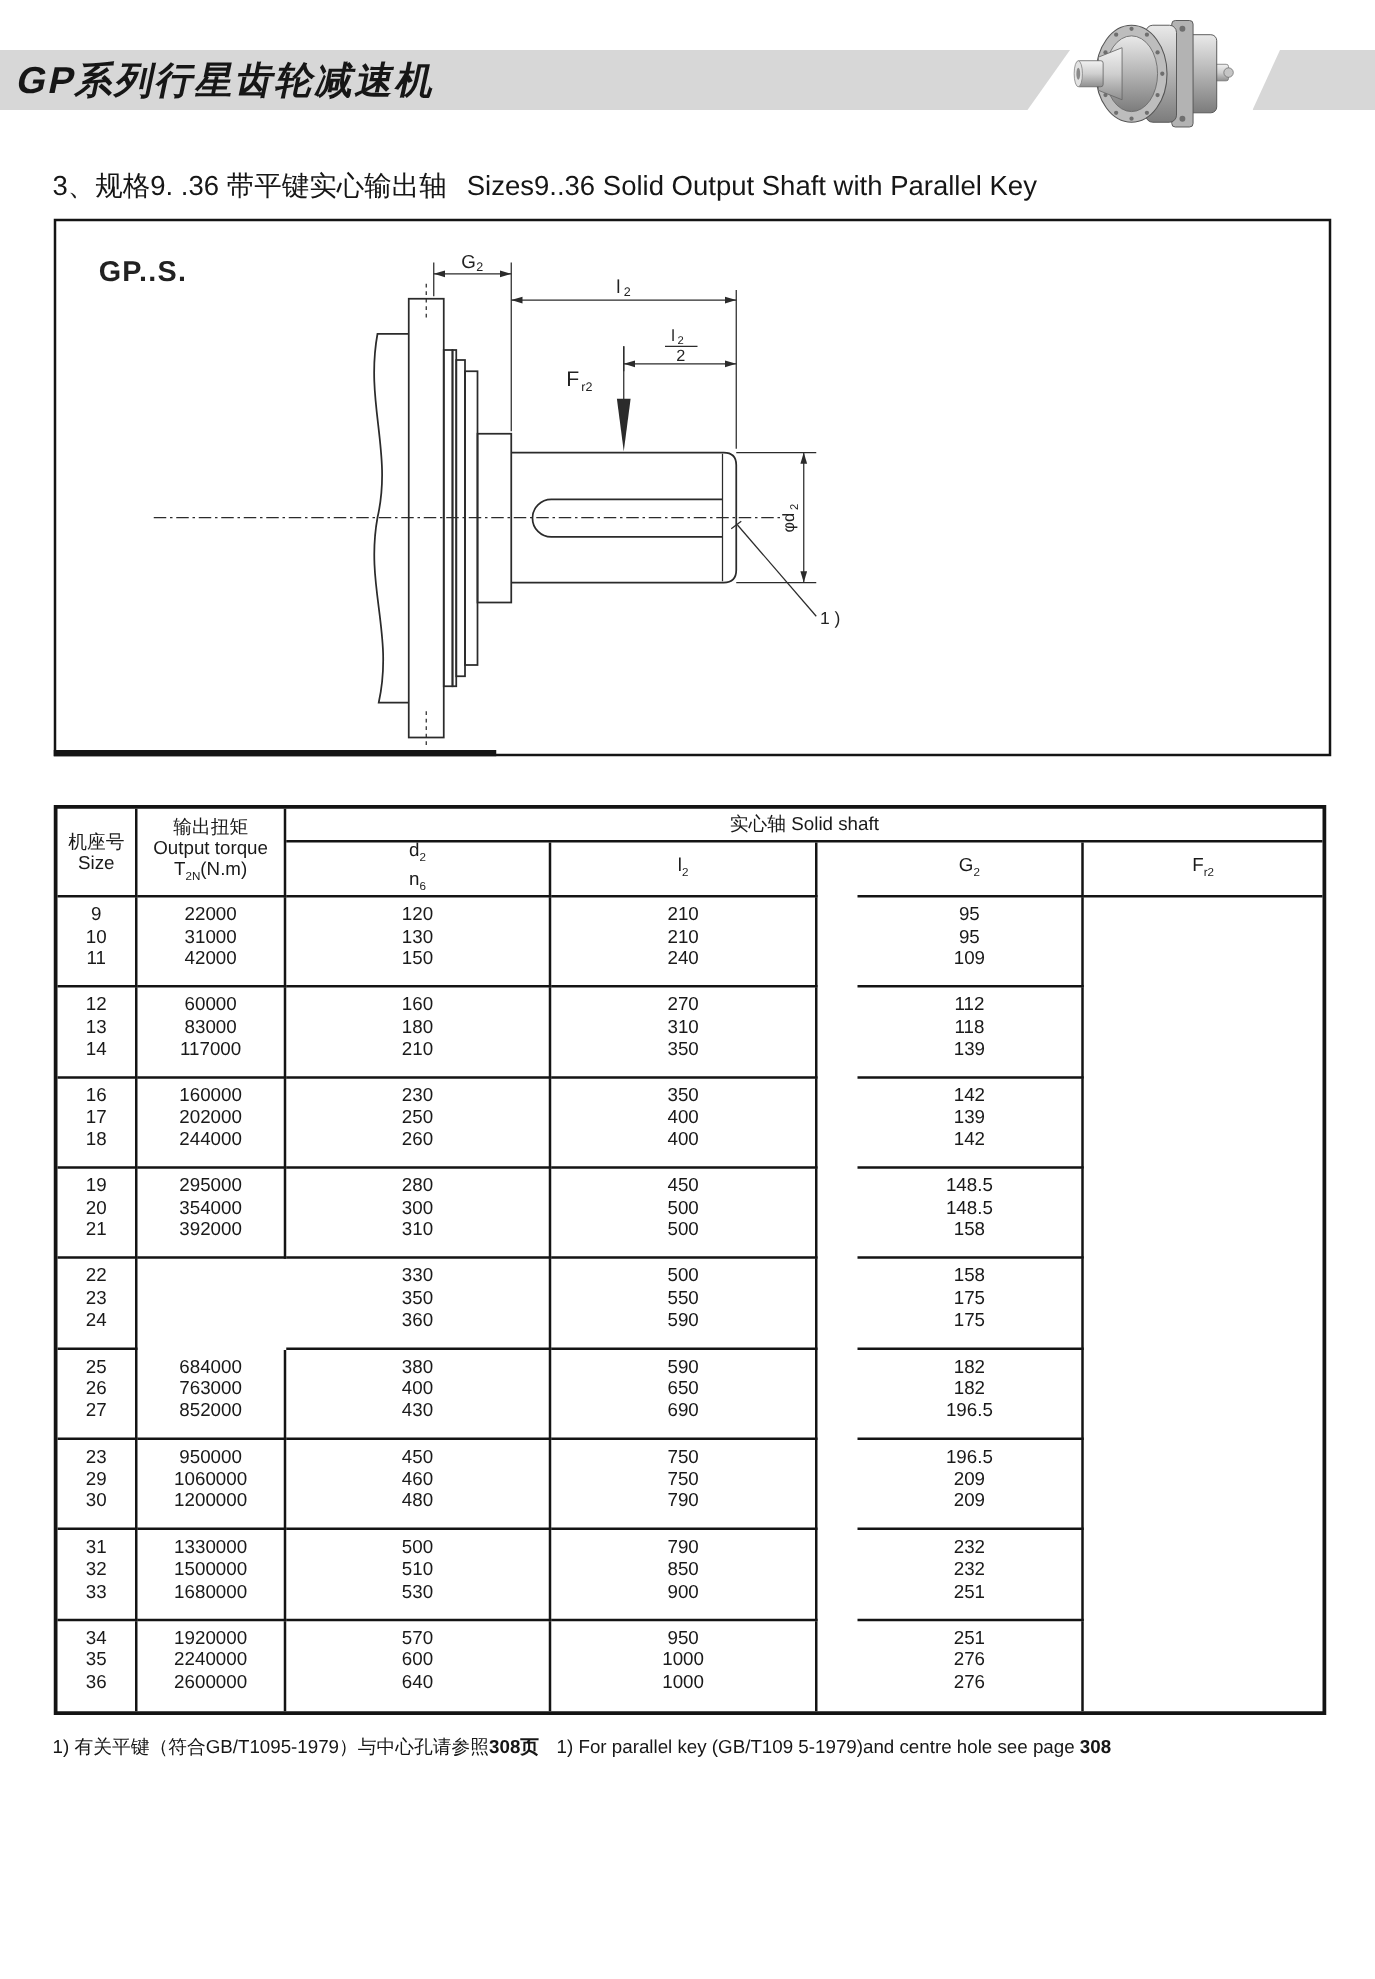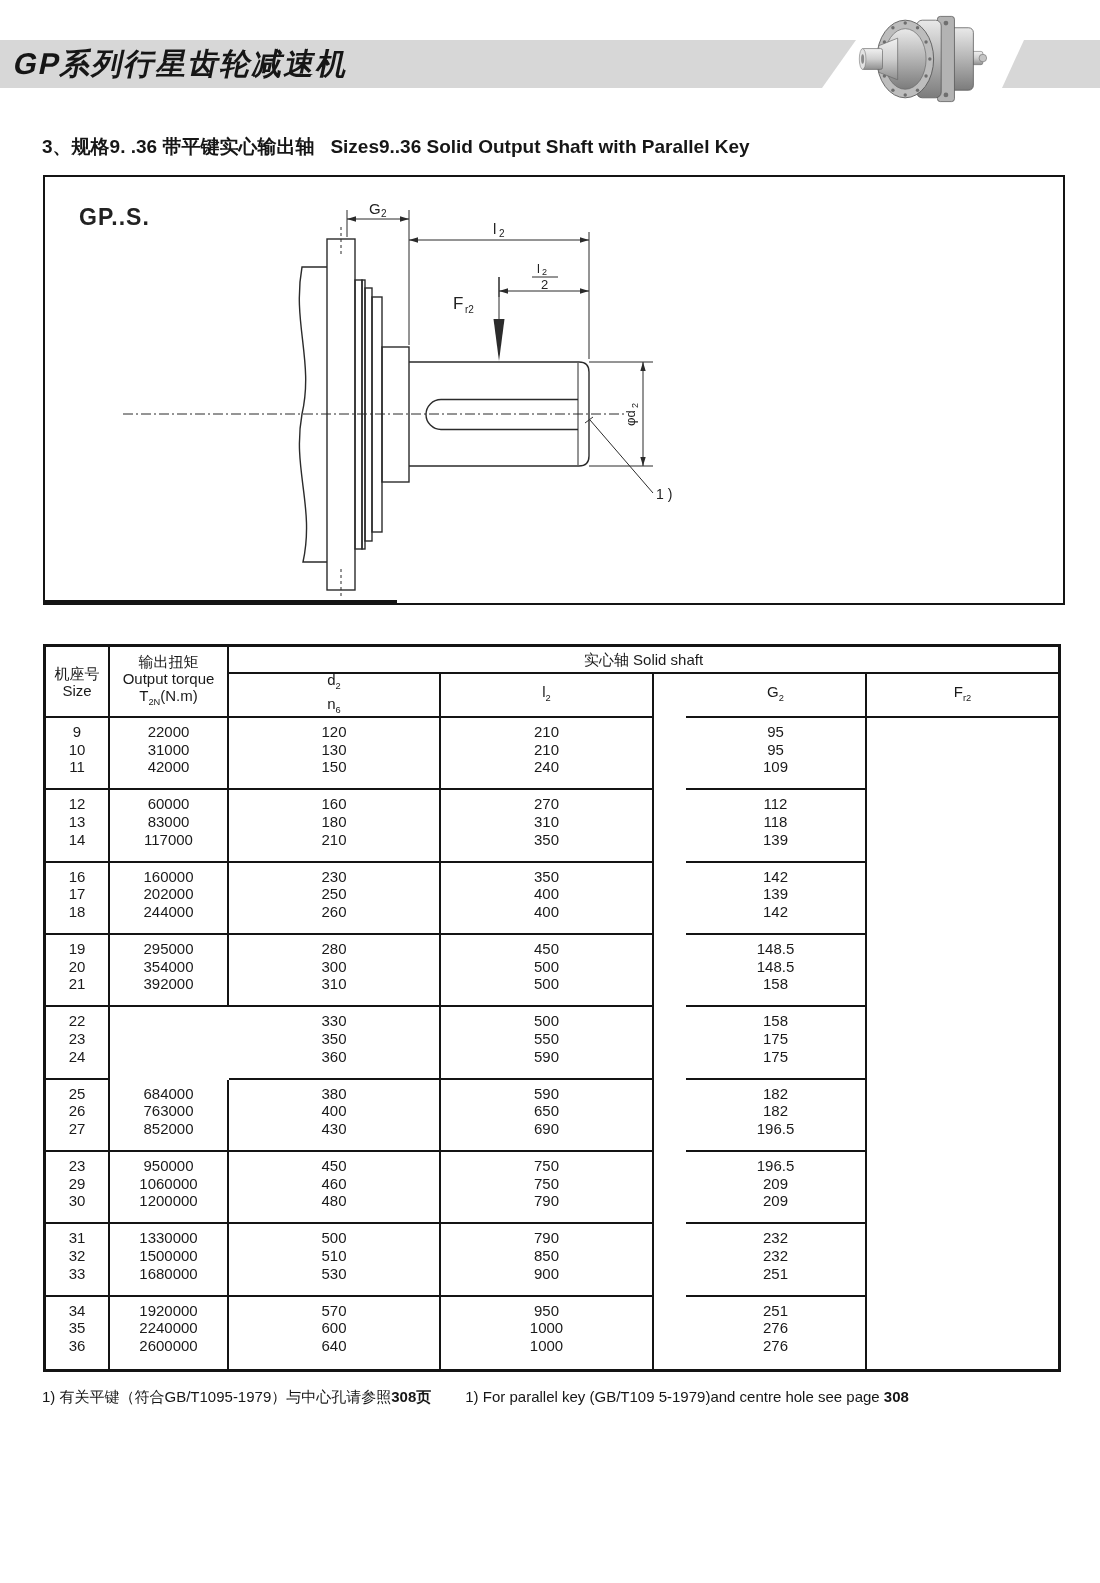--- a/index.html
+++ b/index.html
@@ -9,21 +9,21 @@
   }
   
   .banner{position:absolute;left:0;top:40px;width:856px;height:48px;background:#d7d7d7;
     clip-path:polygon(0 0,100% 0,calc(100% - 34px) 100%,0 100%);display:flex;align-items:center;}
   .banner-title{font-size:30px;font-weight:bold;letter-spacing:2px;padding-left:14px;
     transform:skewX(-12deg);white-space:nowrap;color:#161616;}
   .banner-right{position:absolute;top:40px;right:0;width:98px;height:48px;background:#d7d7d7;
     clip-path:polygon(22px 0,100% 0,100% 100%,0 100%);}
   .gear{position:absolute;left:856px;top:6px;width:142px;height:106px;}
   
-  .subtitle{position:absolute;left:42px;top:134px;font-size:19px;white-space:nowrap;color:#161616;font-weight:bold;}
+  .subtitle{position:absolute;left:42px;top:134px;font-size:22px;white-space:nowrap;color:#161616;}
   .subtitle .en{margin-left:16px;}
   
   .draw-frame{position:absolute;left:43px;top:175px;width:1018px;height:426px;border:2px solid #141414;}
   .frame-shade{position:absolute;left:43px;top:600px;width:354px;height:5px;background:#141414;}
   svg text{font-family:"Liberation Sans","DejaVu Sans",sans-serif;fill:#222;}
   .t23{font-size:23px;font-weight:bold;letter-spacing:1px;}
   .t15{font-size:15px;} .t13{font-size:13px;} .t10{font-size:10px;} .t9{font-size:9px;}
   .t17{font-size:17px;} .t14{font-size:14px;}
   .ln{stroke:#2b2b2b;stroke-width:1.4;fill:none;}
   .dim{stroke:#2b2b2b;stroke-width:1;fill:none;}
@@ -41,21 +41,21 @@
   .gh{grid-column:3/7;grid-row:1;}
   .size-h{grid-column:1;grid-row:1/3;}
   .tq-h{grid-column:2;grid-row:1/3;text-align:center;}
   sub{font-size:0.62em;}
   .dc{font-size:15px;text-align:center;padding-top:5px;line-height:17.6px;box-sizing:border-box;}
   .c1{grid-column:1;} .c2{grid-column:2;} .c3{grid-column:3;} .c4{grid-column:4;} .c5{grid-column:5;margin-left:32px;}
   .fr2cell{grid-column:6;grid-row:3/12;display:flex;flex-direction:column;align-items:center;
     justify-content:center;font-size:17px;line-height:25px;}
   
   .footnote{position:absolute;left:42px;top:1388px;font-size:15px;white-space:nowrap;color:#161616;}
-  .footnote .en{margin-left:34px;}
+  .footnote .en{margin-left:14px;}
   .pgbold{font-weight:bold;}
 </style>
 </head>
 <body>
 
 <div class="banner">
   <div class="banner-title">GP系列行星齿轮减速机</div>
 </div>
 <div class="banner-right"></div>
 

